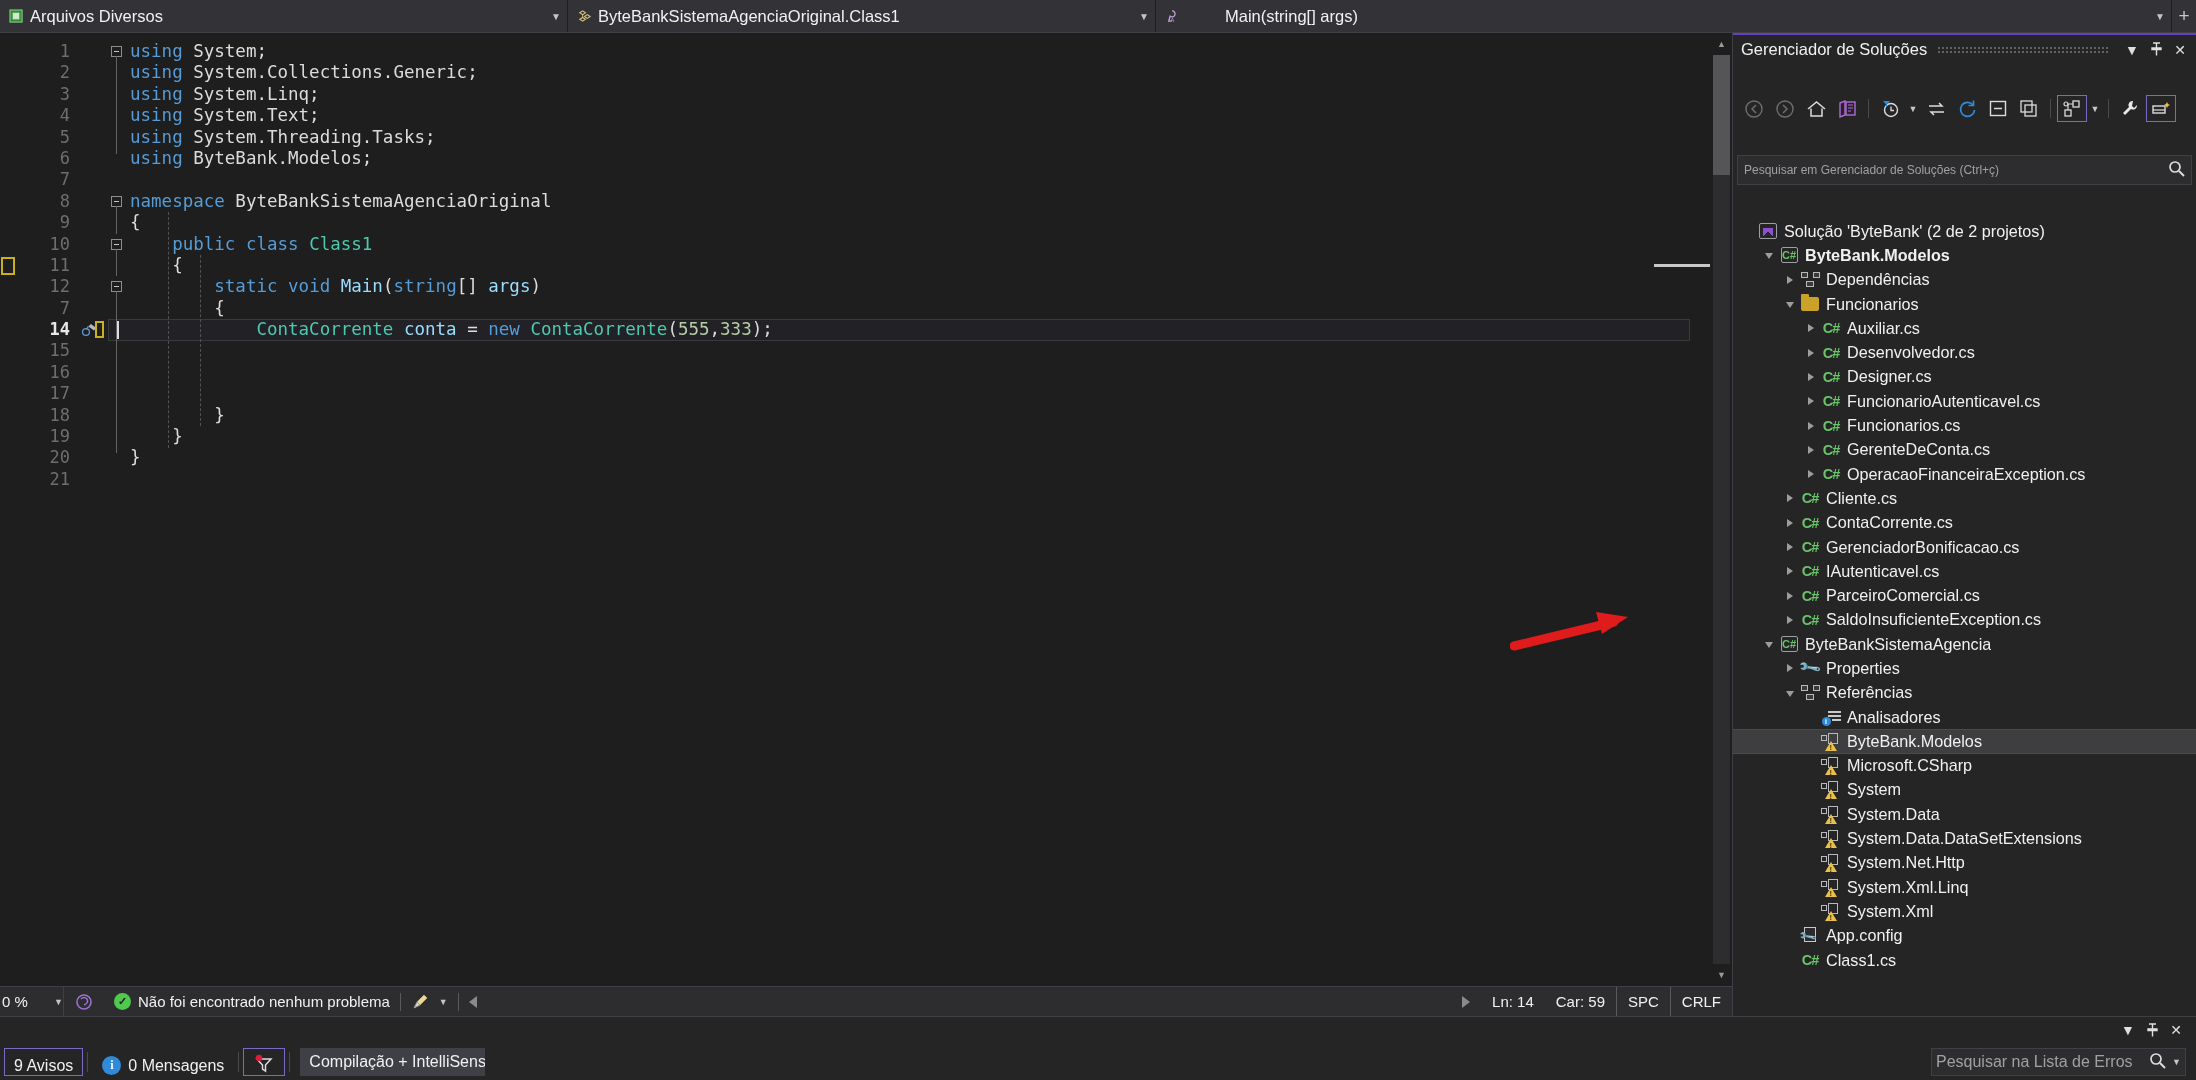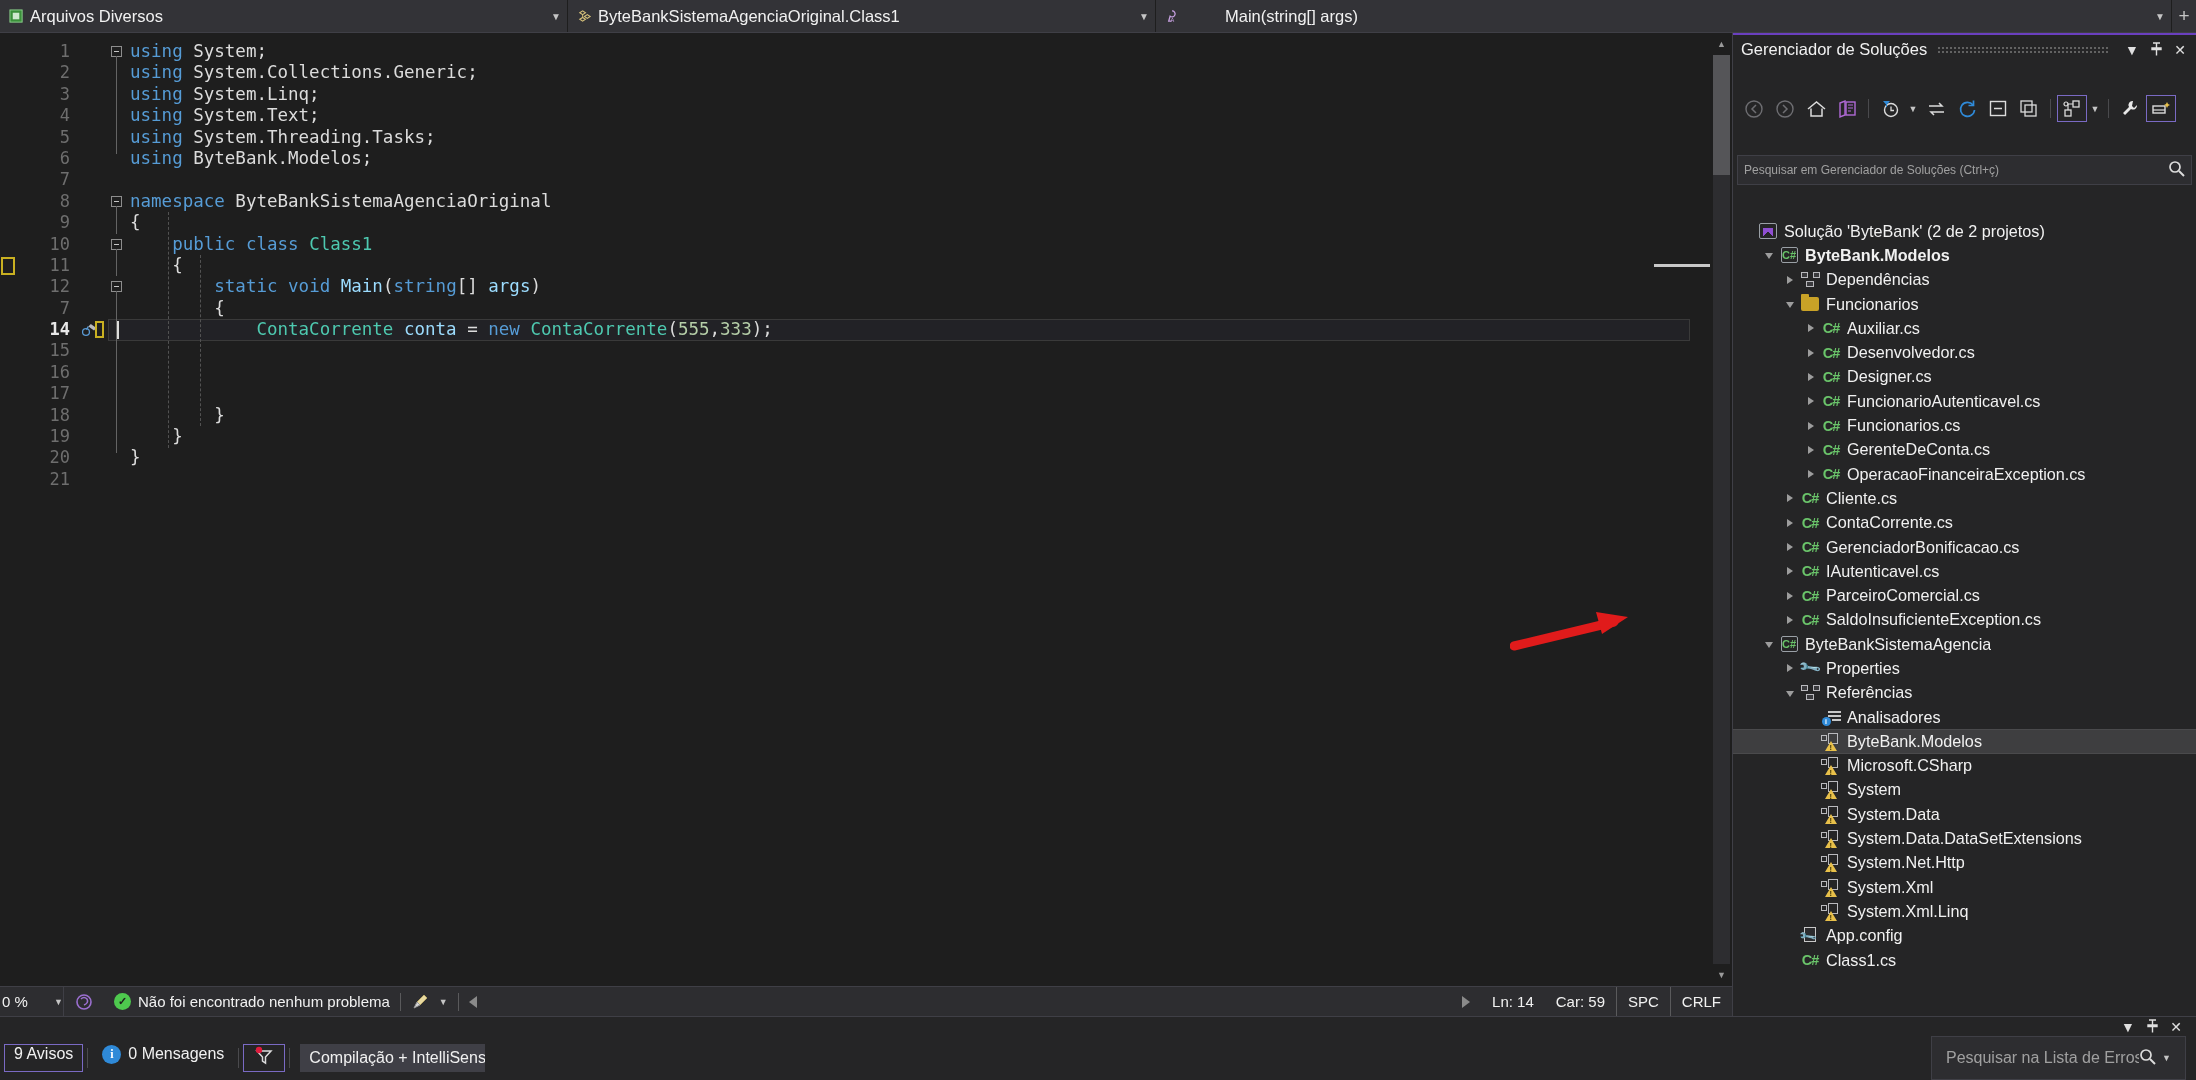--- a/index.html
+++ b/index.html
@@ -239,37 +239,37 @@
 
   
   .errlist {
     height: 64px; min-height: 64px; background: #252526;
     border-top: 1px solid #3f3f46; display: flex; flex-direction: column;
   }
   .el-top { height: 26px; display:flex; align-items:center; justify-content:flex-end; padding-right: 8px; background:#252526;}
   .el-top .tbtn { width: 24px; display:flex;align-items:center;justify-content:center;color:#e0e0e0;font-size:14px;}
   .el-bar { flex: 1 1 auto; display: flex; align-items: center; padding-left: 4px; gap: 0; }
   .el-chip {
-    display: flex; align-items: flex-start; height: 28px; padding: 0 9px; color: #f1f1f1; font-size: 16px;
+    display: flex; align-items: flex-end; height: 28px; padding: 0 9px; color: #f1f1f1; font-size: 16px;
     border: 1px solid transparent;
   }
   .el-chip.active { border-color: #7a6ac4; }
   .el-sep { width: 1px; height: 20px; background: #4a4a4d; margin: 0 4px; }
   .badge-i {
     width: 19px;height:19px;border-radius:50%;background:#2f8ad8;color:#fff;font-size:12px;font-weight:bold;
     display:flex;align-items:center;justify-content:center;margin-right:7px;font-family:"Liberation Serif",serif;
   }
   .el-filter-ico { position:relative; width: 22px; height: 22px; display:flex;align-items:center;justify-content:center;}
   .el-dd {
     height: 28px; background: #3f3f46; color: #f1f1f1; font-size: 16px; display:flex; align-items:center;
     padding: 0 6px 0 9px; margin-left: 6px; max-width: 185px; overflow:hidden; white-space:nowrap;
   }
   .el-search {
-    margin-left: auto; margin-right: 10px; width: 255px; height: 44px; background: #2d2d30;
-    border: 1px solid #3f3f46; display:flex; align-items:center; padding: 0 14px; color:#a0a0a0; font-size:16px;
+    margin-left: auto; margin-right: 10px; width: 255px; height: 28px; background: #2d2d30;
+    border: 1px solid #3f3f46; display:flex; align-items:center; padding: 0 4px; color:#a0a0a0; font-size:16px;
   }
   .el-search .ph { flex: 1 1 auto; white-space:nowrap; overflow:hidden; }
   .mag { font-size: 15px; color: #d8d8d8; }
 </style>
 </head>
 <body>
 
 <div id="app">
 
   <div class="navbar">
@@ -766,32 +766,32 @@
           </div>
           <div class="trow" style="padding-left: 69px;">
             <span class="exp"></span>
             <span class="ico">
               <span class="ic-warnref">
                 <span class="sq1"></span>
                 <span class="sq2"></span>
                 <span class="wtri"></span>
               </span>
             </span>
-            <span class="lbl">System.Xml</span>
+            <span class="lbl">System.Xml.Linq</span>
           </div>
           <div class="trow" style="padding-left: 69px;">
             <span class="exp"></span>
             <span class="ico">
               <span class="ic-warnref">
                 <span class="sq1"></span>
                 <span class="sq2"></span>
                 <span class="wtri"></span>
               </span>
             </span>
-            <span class="lbl">System.Xml.Linq</span>
+            <span class="lbl">System.Xml</span>
           </div>
           <div class="trow" style="padding-left: 48px;">
             <span class="exp"></span>
             <span class="ico">
               <span class="ic-config">
                 <span class="pg"></span>
                 <span class="wr">🔧</span>
               </span>
             </span>
             <span class="lbl">App.config</span>

